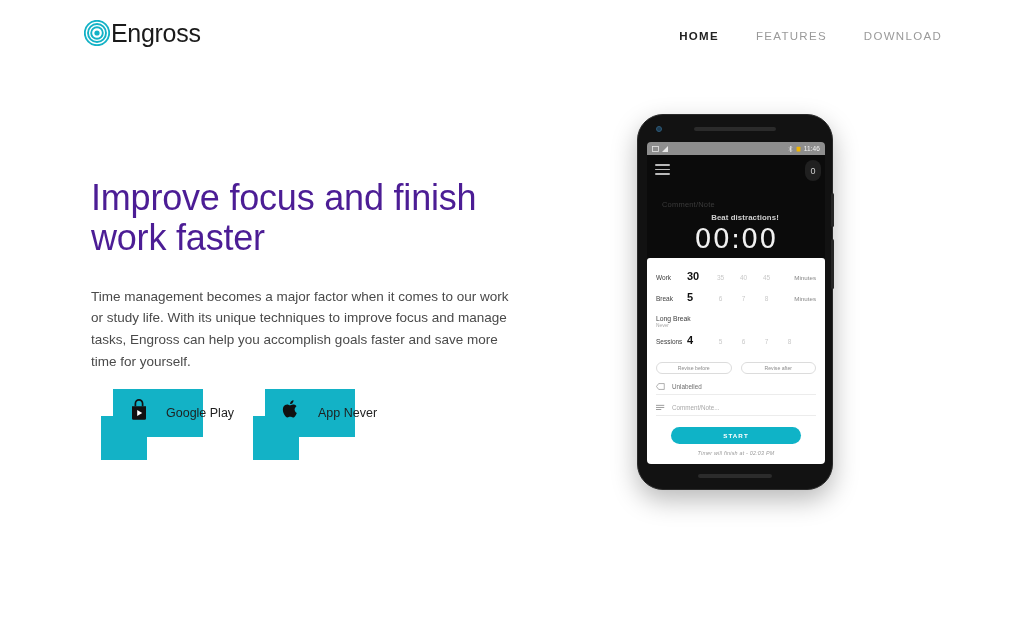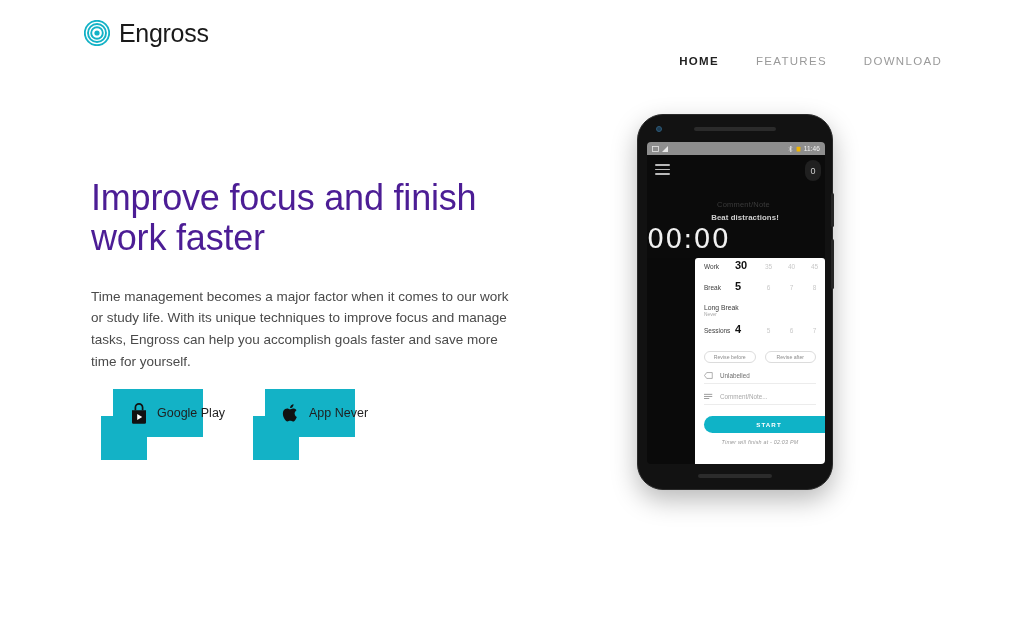--- a/index.html
+++ b/index.html
@@ -11,30 +11,30 @@
   }
   .page { position: relative; width: 1024px; height: 621px; background: #fff; }
 
   
   .header {
     position: absolute; top: 0; left: 0; width: 1024px; height: 74px;
     display: flex; align-items: center;
   }
   .brand {
     position: absolute; left: 84px; top: 20px;
-    display: flex; align-items: center; gap: 9px;
+    display: flex; align-items: center; gap: 1px;
   }
   .brand-logo { width: 26px; height: 26px; display: block; }
   .brand-name {
     font-size: 25px; font-weight: 400; color: #1a1a1a;
     letter-spacing: -0.3px; line-height: 1;
   }
   .nav {
     position: absolute; right: 82px; top: 30px;
-    display: flex; align-items: center; gap: 37px; margin-top: 25px;
+    display: flex; align-items: center; gap: 37px;
   }
   .nav-link {
     font-size: 11.5px; letter-spacing: 1.3px; color: #9a9a9a;
     text-decoration: none; font-weight: 400; white-space: nowrap;
   }
   .nav-link.active { color: #222; font-weight: 700; }
 
   
   .hero-left { position: absolute; left: 91px; top: 178px; width: 440px; }
   .hero-title {
@@ -51,21 +51,21 @@
   .store-btn {
     position: absolute; width: 90px; height: 48px;
     background: #13b2c6; border: 0; padding: 0;
     color: #1d1d1d; cursor: pointer;
     font-family: "Liberation Sans", sans-serif;
     display: block; text-align: left;
   }
   .store-btn .btn-inner {
     position: absolute; left: 16px; top: 9px;
     width: 150px;
-    display: flex; align-items: center; gap: 8px;
+    display: flex; align-items: flex-start; gap: 17px;
     white-space: normal; line-height: 30px;
   }
   .store-ic { flex: 0 0 auto; width: 20px; height: 22px; display: block; }
   .store-label { font-size: 12.5px; color: #1f1f1f; }
   .store-google { left: 12px; top: 6px; }
   .store-apple  { left: 164px; top: 6px; }
   
   .store-tail {
     position: absolute; width: 46px; height: 44px; background: #13b2c6;
   }
@@ -111,31 +111,31 @@
     position: absolute; left: 8px; top: 9px; width: 15px; height: 11px;
     display: flex; flex-direction: column; justify-content: space-between; cursor: pointer;
   }
   .hamburger i { display: block; height: 1.6px; background: #b9b9b9; border-radius: 1px; }
   .app-badge {
     position: absolute; right: 4px; top: 5px; width: 16px; height: 21px;
     border-radius: 9px; background: #202020;
     display: flex; align-items: center; justify-content: center;
     color: #cfcfcf; font-size: 9px;
   }
-  .app-note  { position: absolute; left: 15px; right: 0; top: 45px; text-align: center;
+  .app-note  { position: absolute; left: 15px; right: 0; top: 45px; 
                font-size: 7.5px; color: #3b3b3b; letter-spacing: 0.2px; }
   .app-quote { position: absolute; left: 18px; right: 0; top: 58px; text-align: center;
                font-size: 7.8px; color: #cfcfcf; font-weight: 700; letter-spacing: 0.1px; }
-  .app-timer { position: absolute; left: 0; right: 0; top: 68px; text-align: left;
+  .app-timer { position: absolute; left: 0; right: 0; top: 68px; text-align: center;
                font-size: 27px; color: #f0f0f0; font-weight: 400; letter-spacing: 1px;
                font-family: "DejaVu Sans", sans-serif; }
 
   .card {
     position: absolute; left: 0; right: 0; top: 116px; bottom: 0;
-    background: #ffffff; border-radius: 3px 3px 0 0; padding: 1px 9px 0 9px; margin-left: 48px;
+    background: #ffffff; border-radius: 3px 3px 0 0; padding: 12px 9px 0 9px;
   }
   .srow { display: flex; align-items: baseline; height: 21px; }
   .srow .lbl { font-size: 6.5px; color: #3d3d3d; width: 31px; flex: 0 0 31px; }
   .srow .sel { font-size: 11px; font-weight: 700; color: #111; width: 22px; flex: 0 0 22px; }
   .srow .opt { font-size: 6.5px; color: #c9c9c9; width: 23px; flex: 0 0 23px; text-align: center; }
   .srow .unit { font-size: 6.2px; color: #868686; margin-left: auto; }
 
   .lbrow { padding-top: 3px; }
   .lbrow .lb-title { font-size: 6.8px; color: #3d3d3d; line-height: 1.25; }
   .lbrow .lb-sub { font-size: 4.8px; color: #a6a6a6; line-height: 1.3; }

